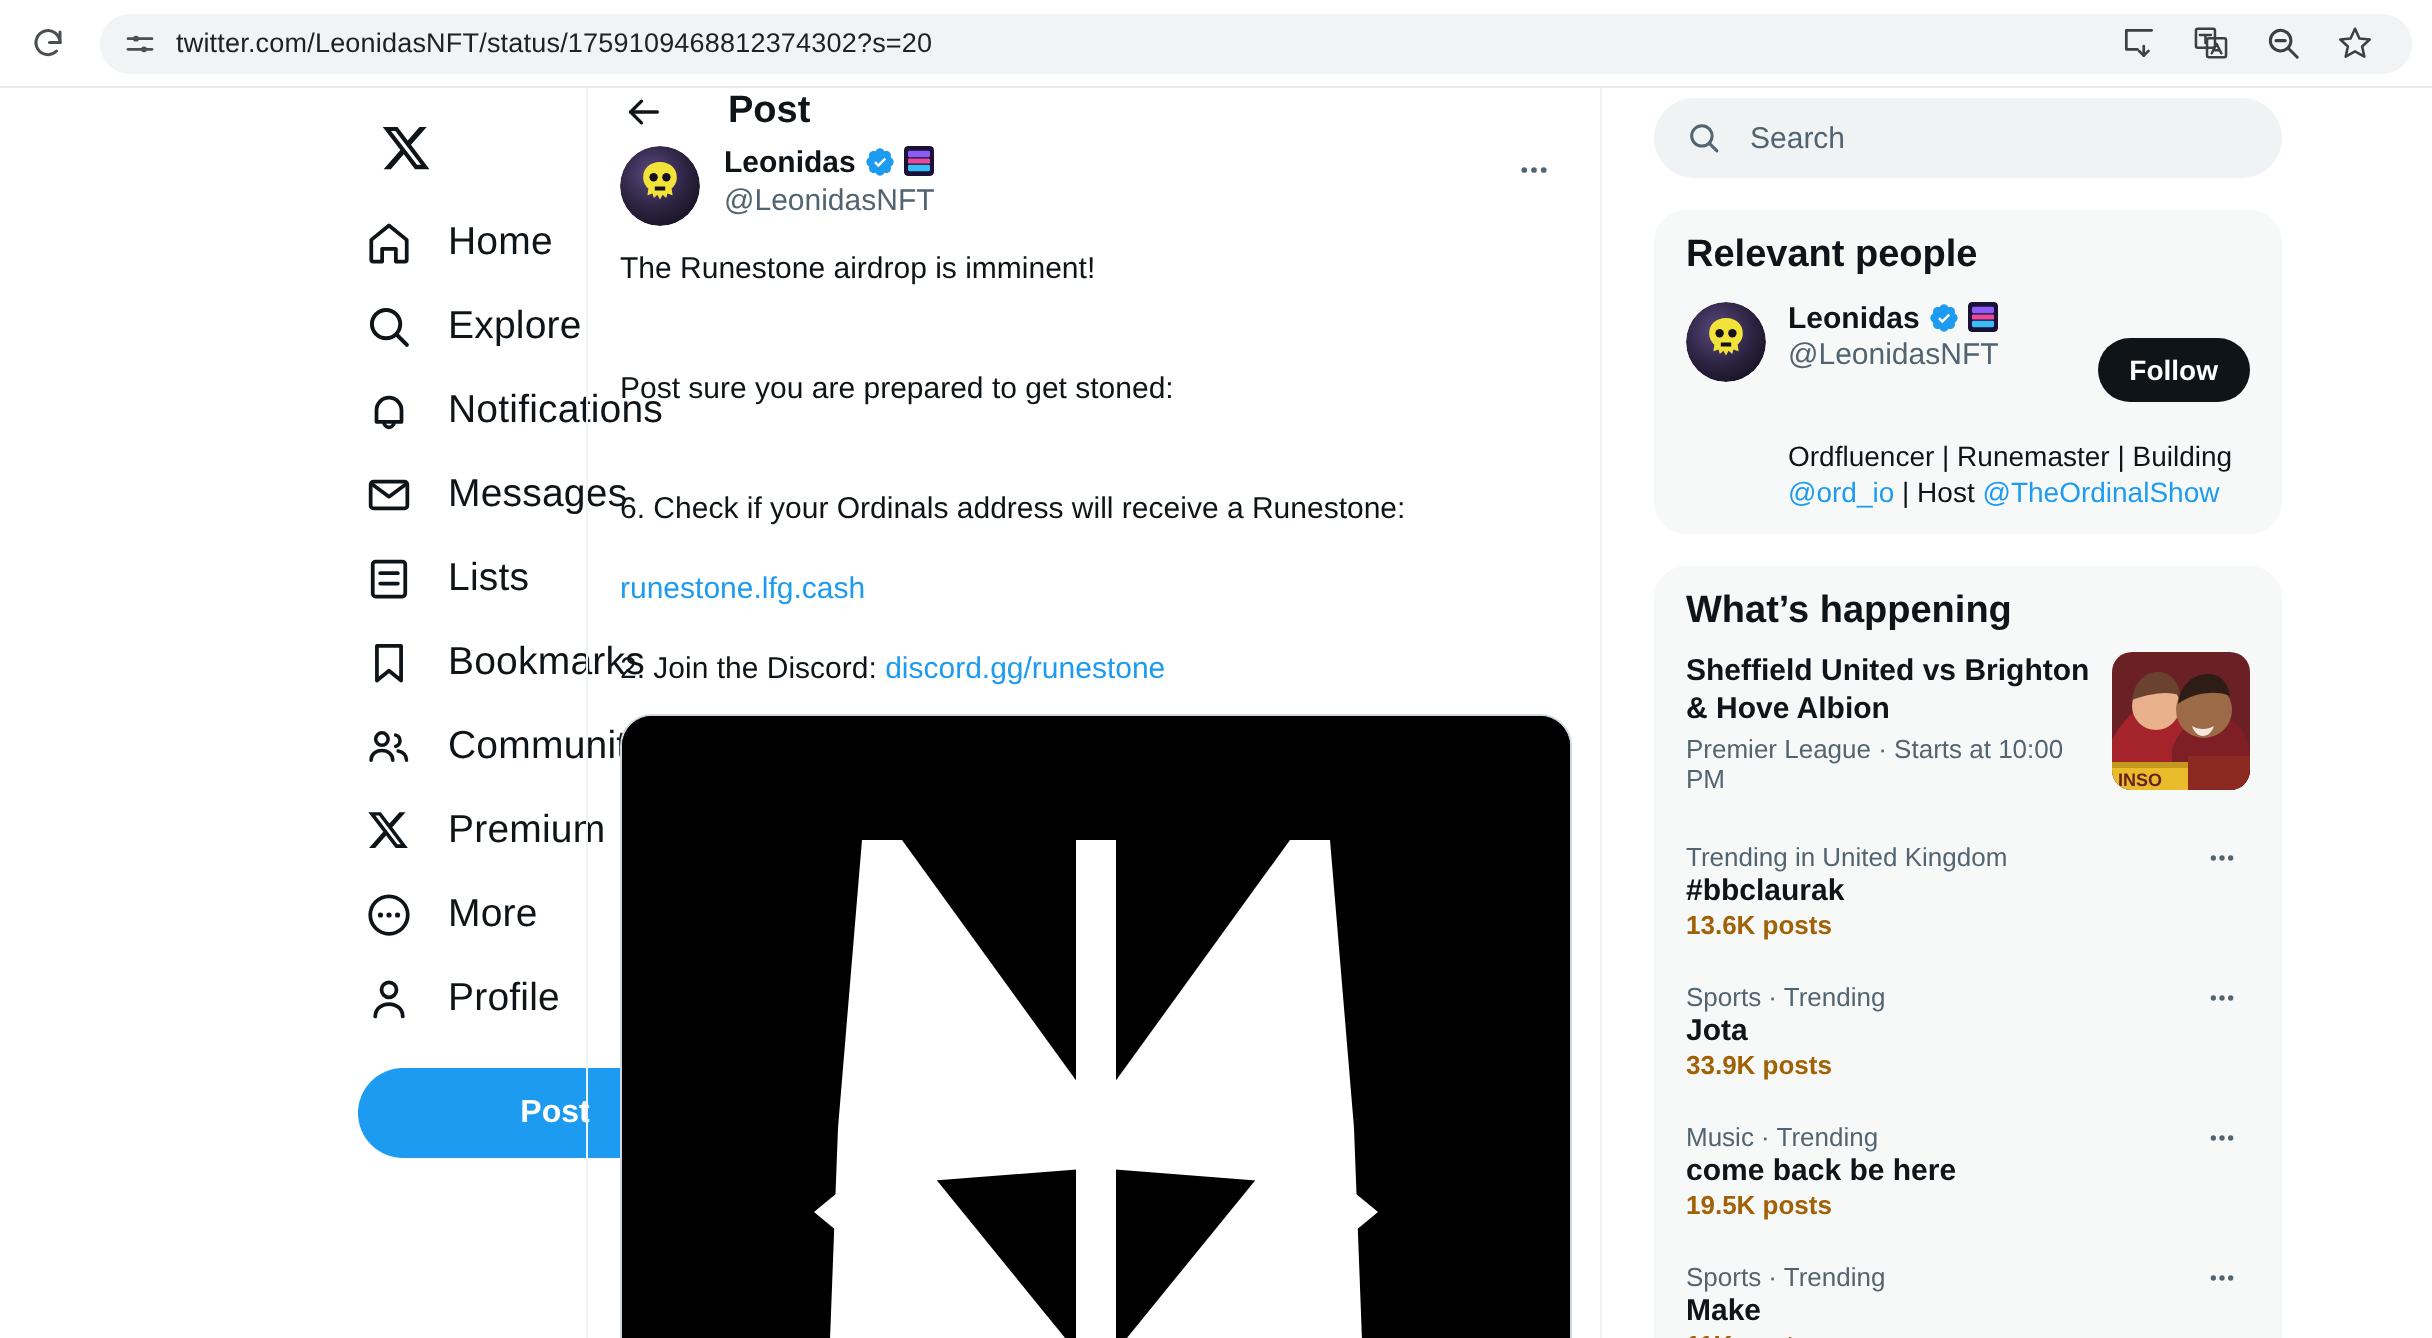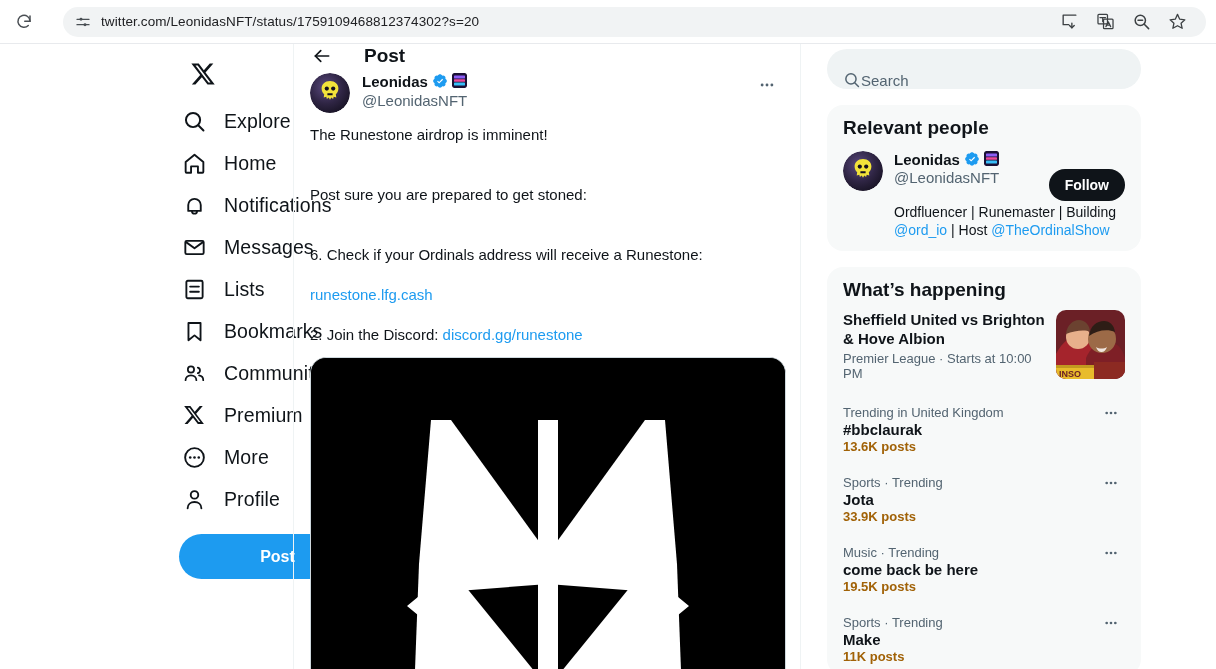--- a/index.html
+++ b/index.html
@@ -9,21 +9,21 @@
     font-family: "Liberation Sans", sans-serif;
     overflow: hidden;
   }
 
   
   .browser-bar {
     height: 44px; width: 100%;
     background: #ffffff;
     display: flex; align-items: center;
     padding: 0 10px;
-    gap: 21px;
+    gap: 8px;
     border-bottom: 1px solid #e8eaed;
   }
   .reload-btn {
     width: 28px; height: 28px;
     display: flex; align-items: center; justify-content: center;
     color: #4a4f54; flex: 0 0 auto; cursor: pointer;
   }
   .omnibox {
     flex: 1 1 auto; height: 30px;
     background: #f1f3f4; border-radius: 16px;
@@ -121,21 +121,21 @@
 
   
   .right {
     width: 350px; flex: 0 0 350px;
     padding: 0 10px 0 26px;
   }
   .search-wrap {
     margin-top: 5px;
     height: 40px; background: #eff3f4;
     border-radius: 999px;
-    display: flex; align-items: flex-end; 
+    display: flex; align-items: center; gap: 14px;
     padding: 0 16px;
     cursor: text;
   }
   .search-icon { width: 18px; height: 18px; color: #536471; display:flex; flex:0 0 18px; }
   .search-input {
     border: none; background: transparent; outline: none;
     font-size: 15px; color: #0f1419; width: 100%;
     font-family: "Liberation Sans", sans-serif;
   }
   .search-input::placeholder { color: #536471; }
@@ -155,21 +155,21 @@
   .person-info { margin-left: 11px; flex: 1 1 auto; min-width: 0; line-height: 1.22; }
   .follow-btn {
     background: #0f1419; color: #ffffff;
     border: none; border-radius: 999px;
     height: 32px; padding: 0 16px;
     font-size: 14px; font-weight: bold; cursor: pointer;
     flex: 0 0 auto; margin-left: 8px;
     font-family: "Liberation Sans", sans-serif;
     margin-top: 18px;
   }
-  .person-bio { font-size: 14px; color: #0f1419; line-height: 18px; margin-top: 2px; }
+  .person-bio { font-size: 14px; color: #0f1419; line-height: 18px; margin-top: 18px; }
   .person-bio a { color: #1d9bf0; text-decoration: none; cursor: pointer; }
 
   .news-row { display: flex; padding: 3px 16px 14px 16px; cursor: pointer; gap: 10px; }
   .news-text { flex: 1 1 auto; min-width: 0; }
   .news-title { font-size: 15px; font-weight: bold; color: #0f1419; line-height: 19px; }
   .news-meta { font-size: 13px; color: #536471; margin-top: 3px; }
   .news-thumb { width: 69px; height: 69px; border-radius: 10px; overflow: hidden; flex: 0 0 69px; }
 
   .trend-row {
     display: flex; justify-content: space-between; align-items: flex-start;
@@ -238,35 +238,35 @@
 
   <nav class="sidebar">
     <div class="x-logo">
       <svg width="26" height="26" viewBox="0 0 24 24" fill="#0f1419">
         <path d="M18.244 2.25h3.308l-7.227 8.26 8.502 11.24H16.17l-5.214-6.817L4.99 21.75H1.68l7.73-8.835L1.254 2.25H8.08l4.713 6.231zm-1.161 17.52h1.833L7.084 4.126H5.117z"></path>
       </svg>
     </div>
 
     <div class="nav-item">
       <span class="nav-icon">
+        <svg width="25" height="25" viewBox="0 0 24 24" fill="none" stroke="#0f1419" stroke-width="1.8" stroke-linejoin="round">
+          <path d="M3.5 10.5L12 3.6l8.5 6.9V20a.9.9 0 0 1-.9.9h-4.3v-6.1H8.7v6.1H4.4a.9.9 0 0 1-.9-.9z"></path>
+        </svg>
+      </span>
+      <span class="nav-label">Home</span>
+    </div>
+
+    <div class="nav-item">
+      <span class="nav-icon">
         <svg width="25" height="25" viewBox="0 0 24 24" fill="none" stroke="#0f1419" stroke-width="1.9" stroke-linecap="round">
           <circle cx="10.6" cy="10.6" r="6.8"></circle>
             <line x1="15.6" y1="15.6" x2="20.6" y2="20.6"></line>
         </svg>
       </span>
       <span class="nav-label">Explore</span>
-    </div>
-
-    <div class="nav-item">
-      <span class="nav-icon">
-        <svg width="25" height="25" viewBox="0 0 24 24" fill="none" stroke="#0f1419" stroke-width="1.8" stroke-linejoin="round">
-          <path d="M3.5 10.5L12 3.6l8.5 6.9V20a.9.9 0 0 1-.9.9h-4.3v-6.1H8.7v6.1H4.4a.9.9 0 0 1-.9-.9z"></path>
-        </svg>
-      </span>
-      <span class="nav-label">Home</span>
     </div>
 
     <div class="nav-item">
       <span class="nav-icon">
         <svg width="25" height="25" viewBox="0 0 24 24" fill="none" stroke="#0f1419" stroke-width="1.8" stroke-linejoin="round">
           <path d="M6 17.2v-5.6a6 6 0 0 1 12 0v5.6z"></path>
           <path d="M9.6 17.4a2.4 2.4 0 0 0 4.8 0" stroke-linecap="round"></path>
         </svg>
       </span>
       <span class="nav-label">Notifications</span>

